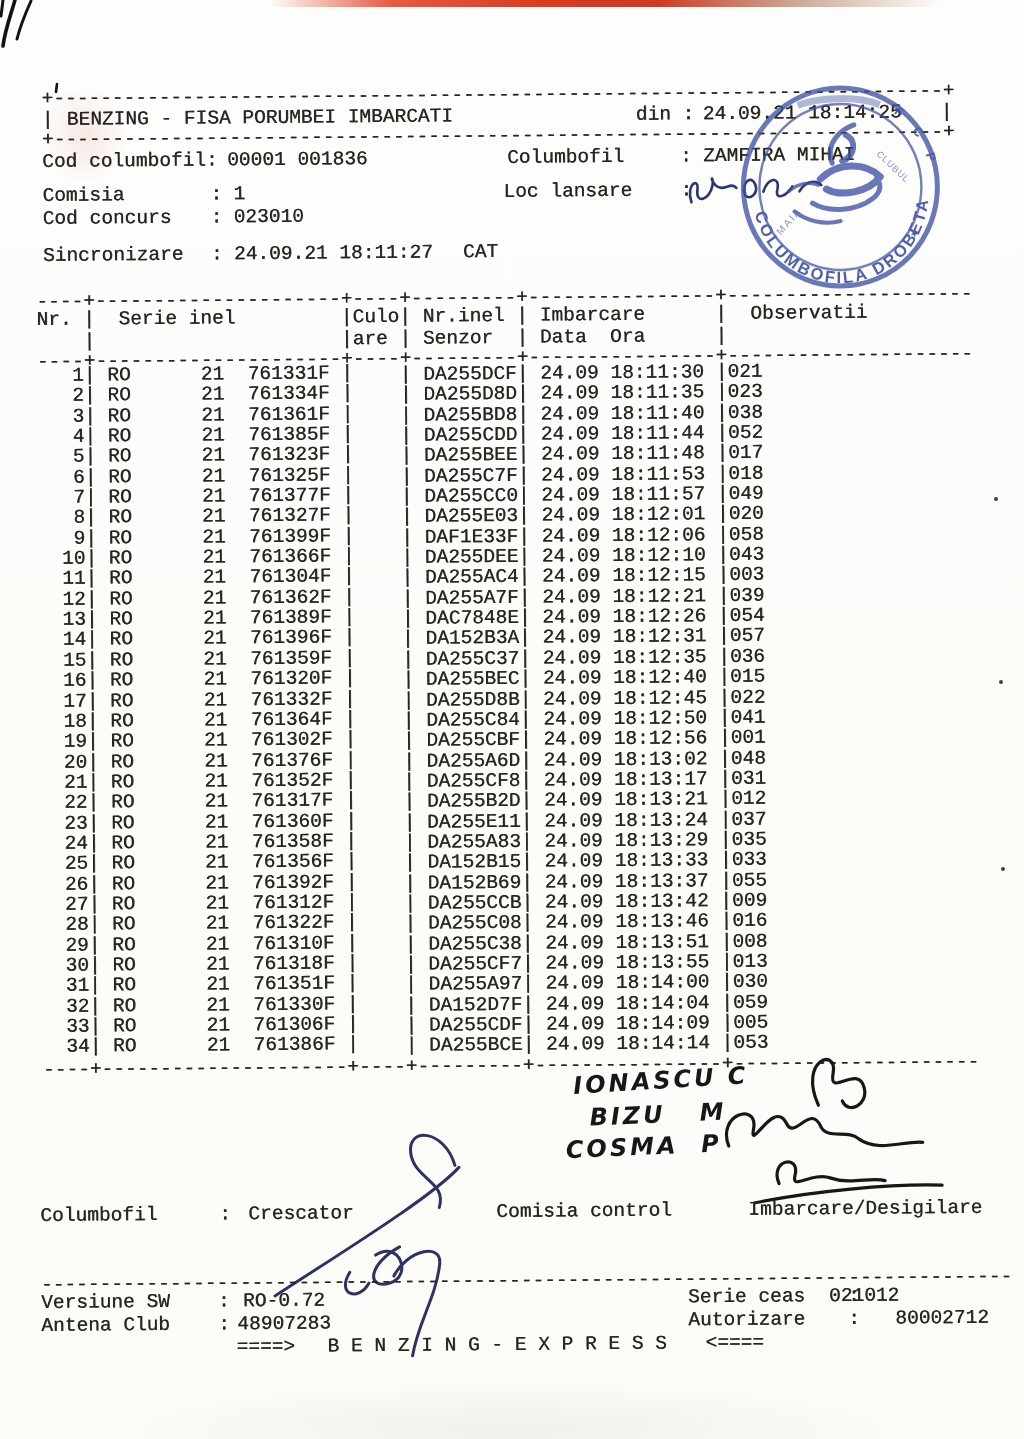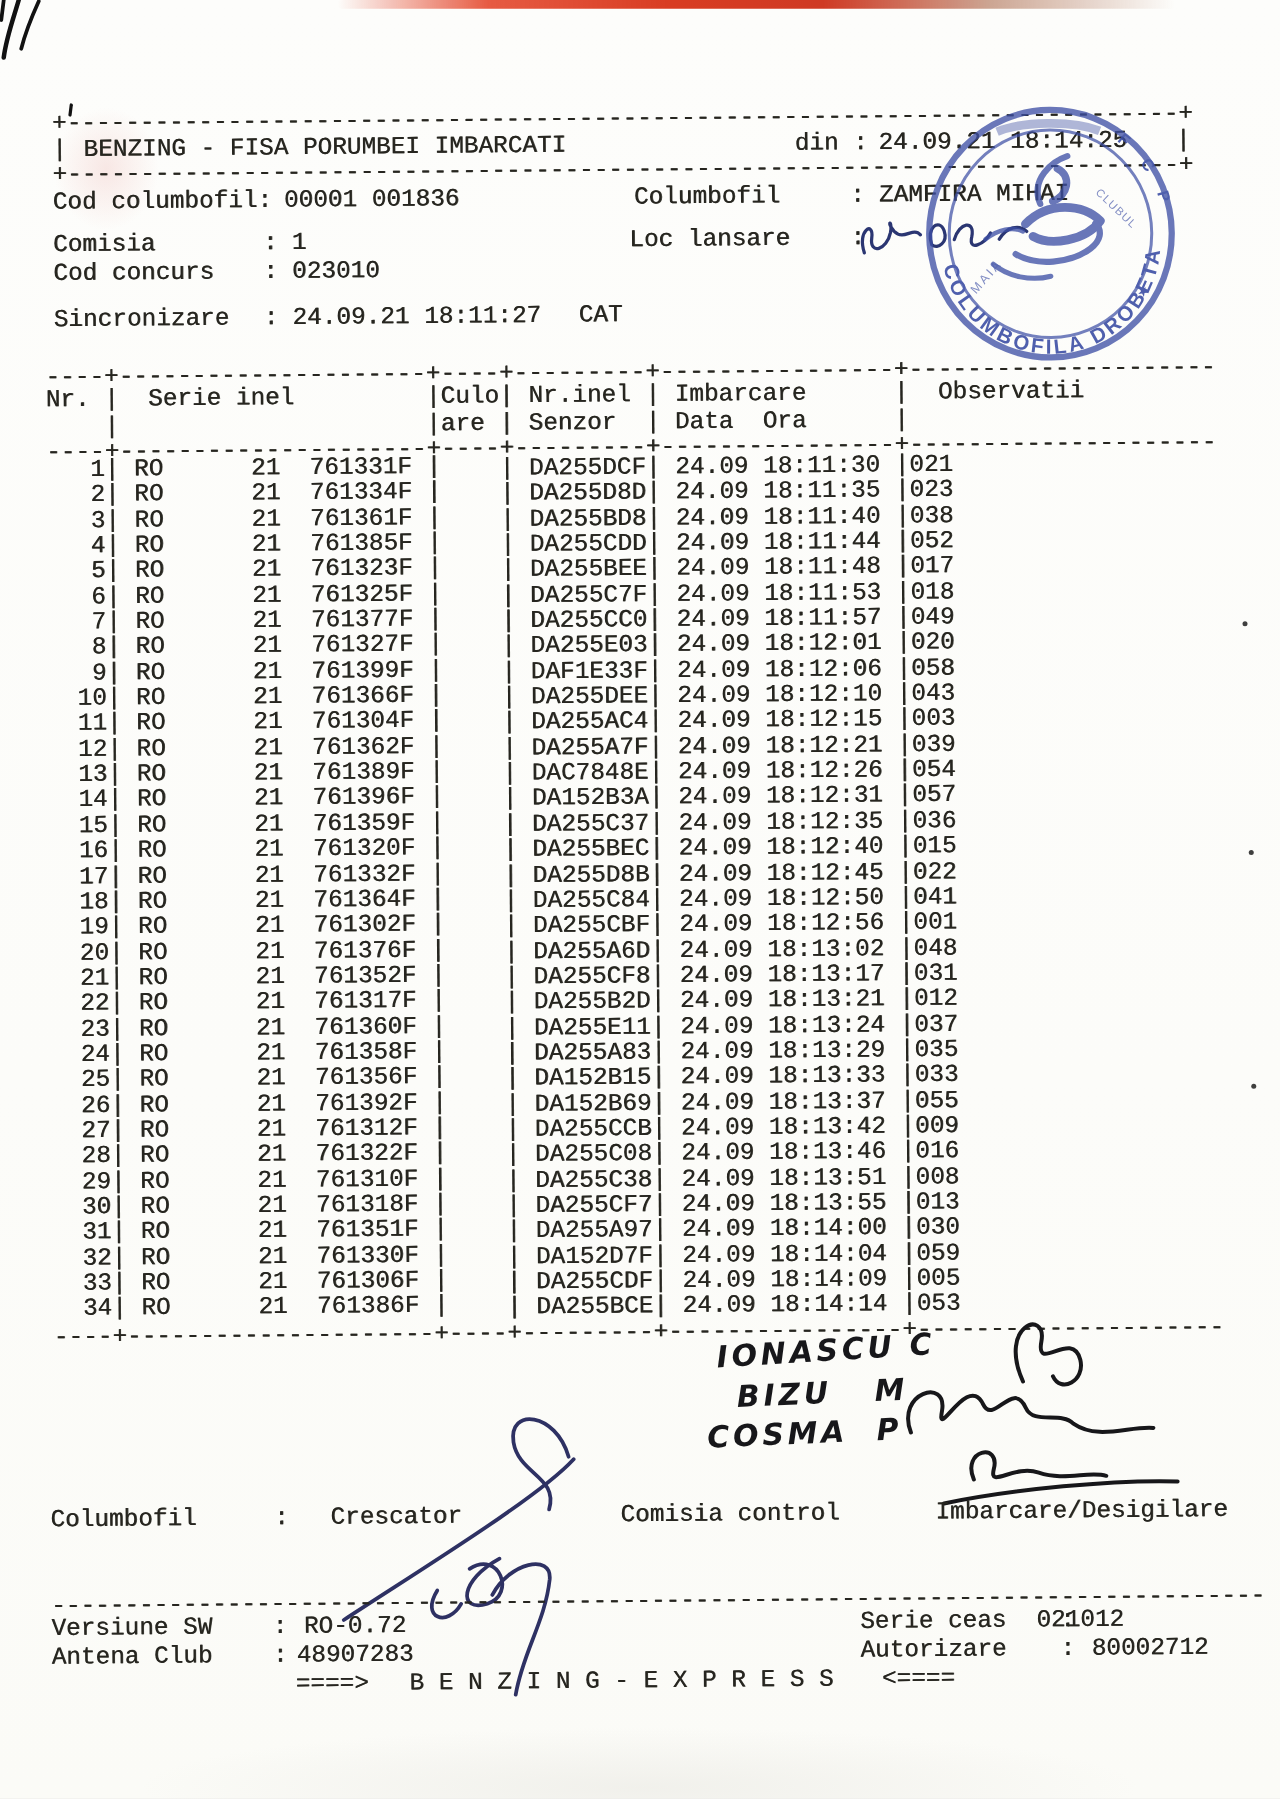--- a/index.html
+++ b/index.html
@@ -146,41 +146,41 @@
         <path d="M210,66 C182,96 92,150 25,193"></path>
         <path d="M150,145 C118,162 116,188 140,181 C163,174 150,138 126,153"></path>
         <path d="M100,170 C86,192 108,200 119,181"></path>
         <path d="M144,174 C158,148 192,141 190,162 C186,196 168,220 162,254"></path>
       </g>
     </svg>
 
     <div class="ln" style="top:1205px">
       <span style="left:36px">Columbofil</span>
       <span style="left:215px">:</span>
-      <span style="left:260px">Crescator</span>
+      <span style="left:244px">Crescator</span>
       <span style="left:492px">Comisia control</span>
       <span style="left:744px">Imbarcare/Desigilare</span>
     </div>
 
     <div class="ln" style="left:36px;top:1274px">-----------------------------------------------------------------------------------</div>
     <div class="ln" style="top:1292px">
       <span style="left:36px">Versiune SW</span>
       <span style="left:213px">:</span>
       <span style="left:238px">RO-0.72</span>
       <span style="left:683px">Serie ceas</span>
       <span style="left:843px">:</span>
       <span style="left:824px">021012</span>
     </div>
     <div class="ln" style="top:1315px">
       <span style="left:36px">Antena Club</span>
       <span style="left:213px">:</span>
       <span style="left:232px">48907283</span>
       <span style="left:683px">Autorizare</span>
       <span style="left:843px">:</span>
-      <span style="left:868px">80002712</span>
+      <span style="left:890px">80002712</span>
     </div>
     <div class="ln" style="top:1338px">
       <span style="left:231px">====&gt;</span>
       <span style="left:322px">B E N Z I N G - E X P R E S S</span>
       <span style="left:700px">&lt;====</span>
     </div>
 
     <svg style="left:688px;top:168px" width="150" height="58" viewBox="0 0 150 58">
       <g fill="none" stroke="#2b3672" stroke-width="2.6" stroke-linecap="round">
         <path d="M8,40 C2,22 16,14 14,28 C12,42 26,38 29,24 C31,13 25,15 32,23 C40,31 47,19 53,26"></path>

